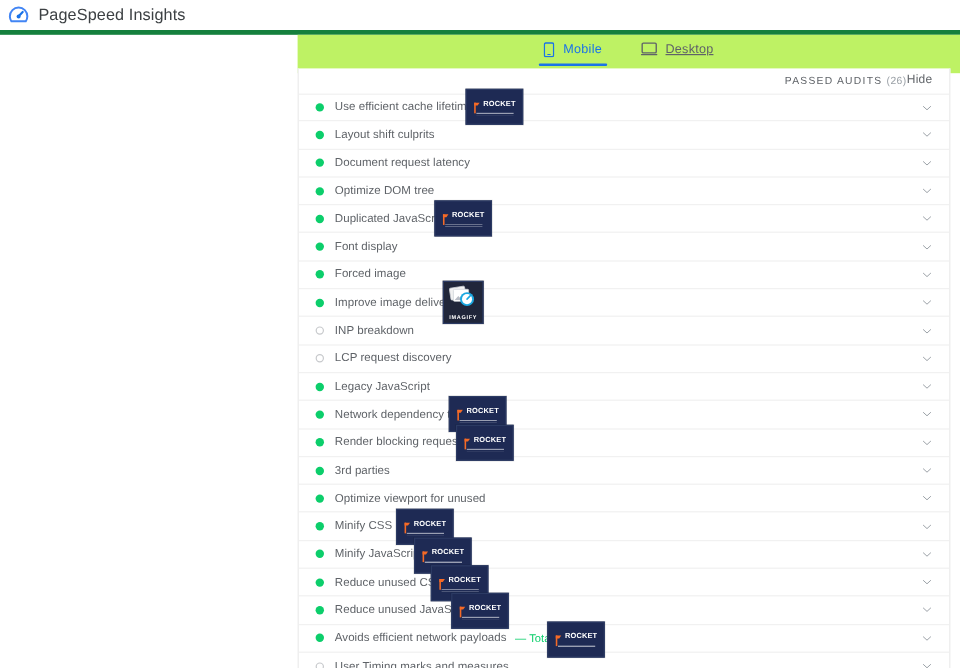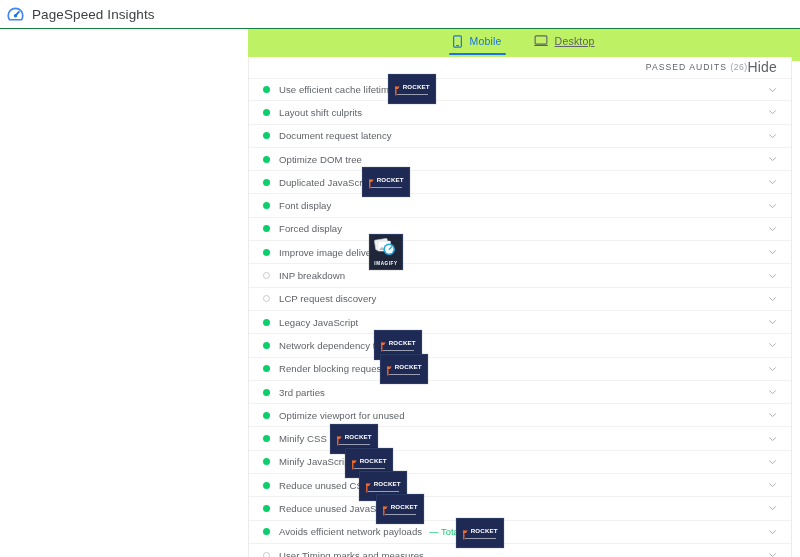--- a/index.html
+++ b/index.html
@@ -10,21 +10,21 @@
     background: #ffffff;
     font-family: "Liberation Sans", sans-serif;
     overflow: hidden;
   }
 
   
   .app-header {
     position: absolute; left: 0; top: 0;
     width: 800px; height: 29px;
     background: #ffffff;
-    border-bottom: 1px solid #15803d;
+    border-bottom: 4px solid #15803d;
     display: flex; align-items: center;
     padding-left: 6px;
   }
   .brand { display: flex; align-items: center; gap: 7px; }
   .brand-logo { width: 19px; height: 19px; display: block; }
   .brand-title {
     font-size: 13.5px; color: #3c4043; letter-spacing: .1px;
     font-family: "Liberation Sans", sans-serif;
   }
 
@@ -69,21 +69,21 @@
     margin-top: 0;
   }
   .section-title {
     font-size: 8.6px; letter-spacing: 1.05px; color: #5f6368;
     text-transform: uppercase; white-space: nowrap;
   }
   .section-title .count {
     color: #9aa0a6; letter-spacing: .4px;
   }
   .hide-link {
-    font-size: 14px; color: #5f6368; cursor: pointer; letter-spacing: .2px;
+    font-size: 10px; color: #5f6368; cursor: pointer; letter-spacing: .2px;
   }
 
   .audit-list { margin-top: 2px; }
 
   .audit-row {
     position: relative;
     height: 23.3px;
     display: flex; align-items: center;
     padding: 0 14px 0 14px;
     border-bottom: 1px solid #f1f1f1;
@@ -260,21 +260,21 @@
         <span class="dot pass"></span>
         <span class="audit-title">Font display</span>
         <span class="chev">
           <svg viewBox="0 0 12 12" width="9" height="9">
             <path d="M2 4.3L6 8l4-3.7" fill="none" stroke="#9aa0a6" stroke-width="1.1" stroke-linecap="round" stroke-linejoin="round"></path>
           </svg>
         </span>
       </div>
       <div class="audit-row">
         <span class="dot pass"></span>
-        <span class="audit-title">Forced display</span>
+        <span class="audit-title">Forced image</span>
         <span class="chev">
           <svg viewBox="0 0 12 12" width="9" height="9">
             <path d="M2 4.3L6 8l4-3.7" fill="none" stroke="#9aa0a6" stroke-width="1.1" stroke-linecap="round" stroke-linejoin="round"></path>
           </svg>
         </span>
       </div>
       <div class="audit-row">
         <span class="dot pass"></span>
         <span class="audit-title">Improve image delivery</span>
         <span class="chev">

